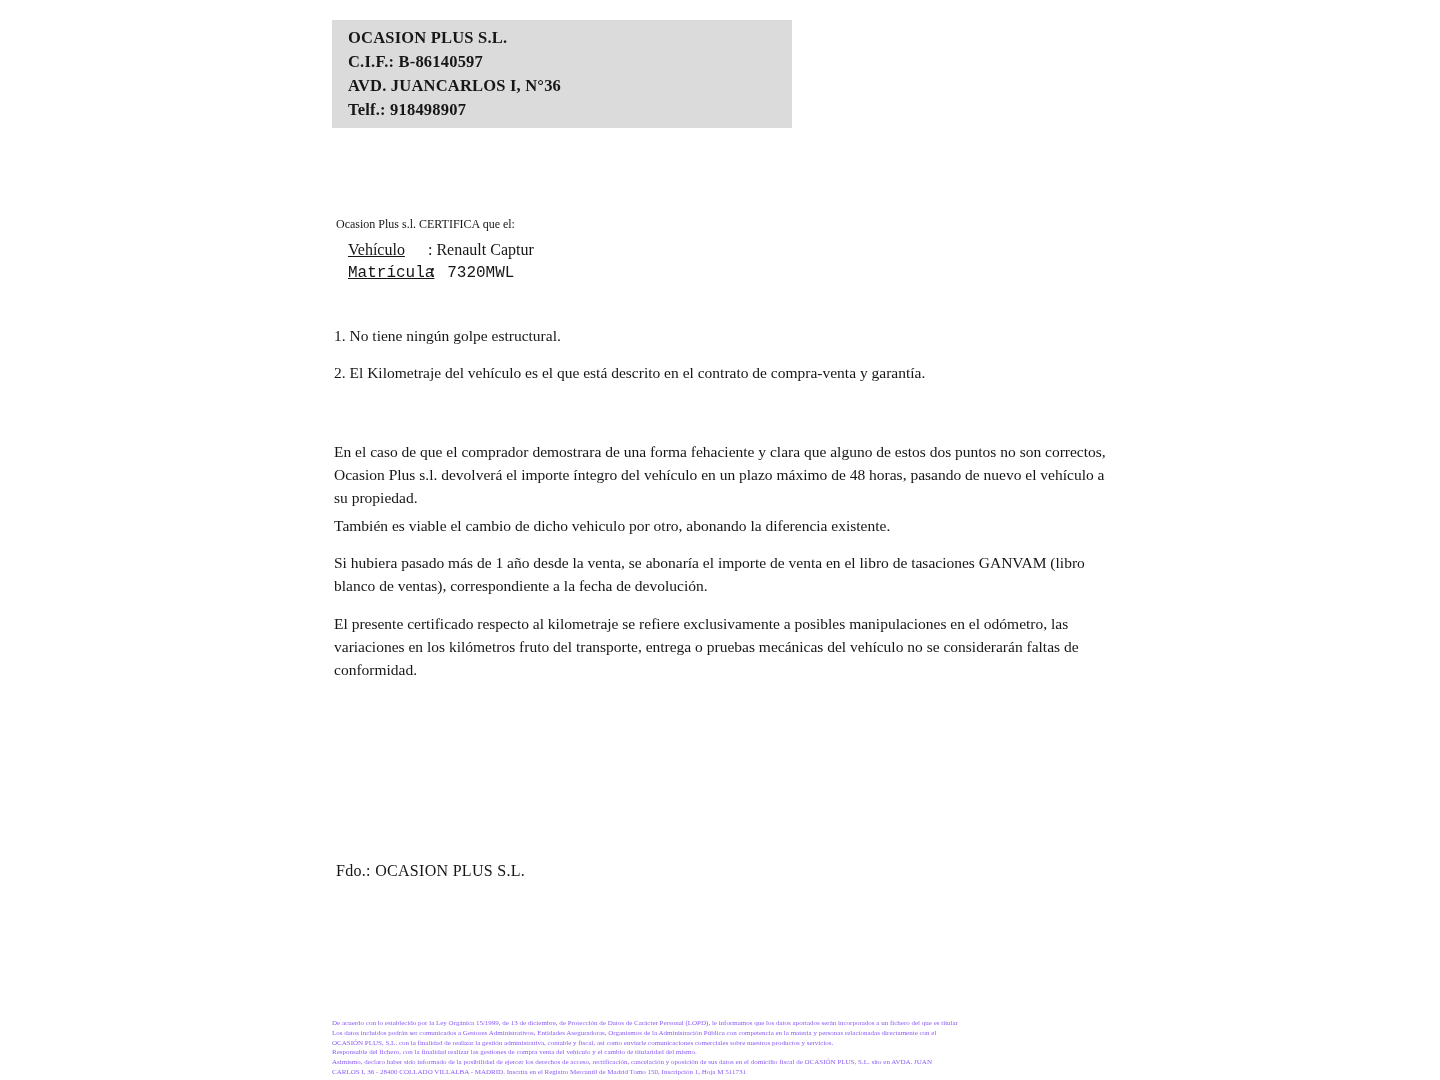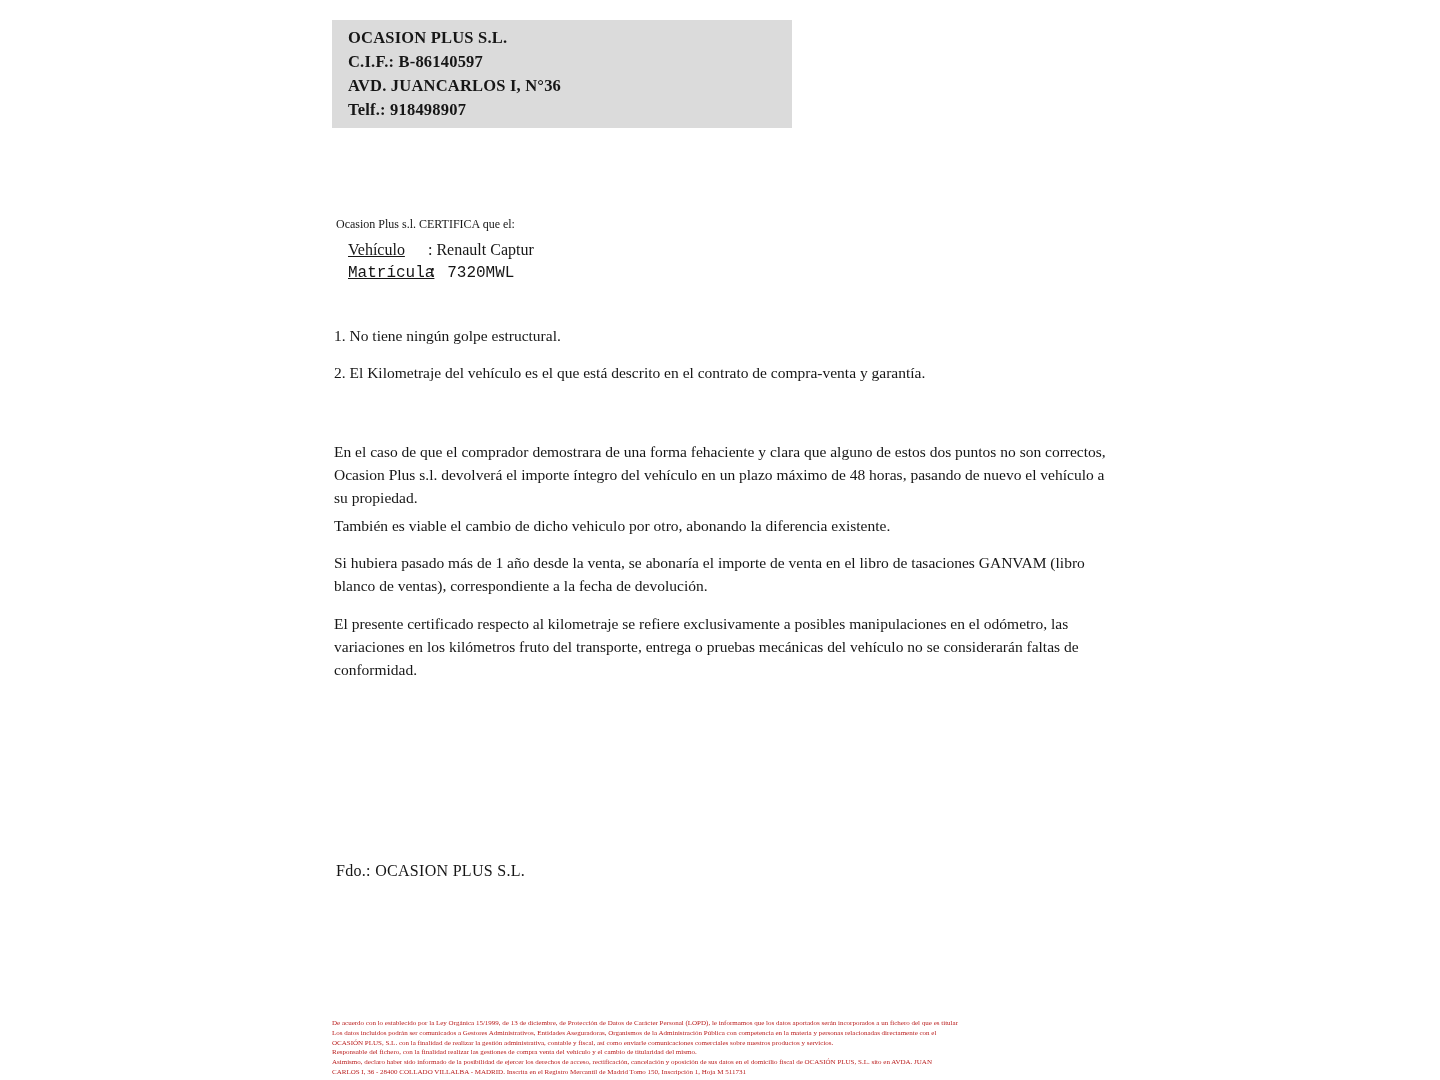--- a/index.html
+++ b/index.html
@@ -87,21 +87,21 @@
     top: 862px;
     font-size: 16px;
     letter-spacing: 0.3px;
     white-space: nowrap;
   }
   .legal-footer {
     position: absolute;
     left: 332px;
     top: 1019px;
     width: 790px;
-    color: #b91c1c;
+    color: #8b5cf6;
   }
   .legal-line {
     font-size: 7px;
     line-height: 9.8px;
     white-space: nowrap;
     overflow: hidden;
   }
 </style>
 </head>
 <body>

